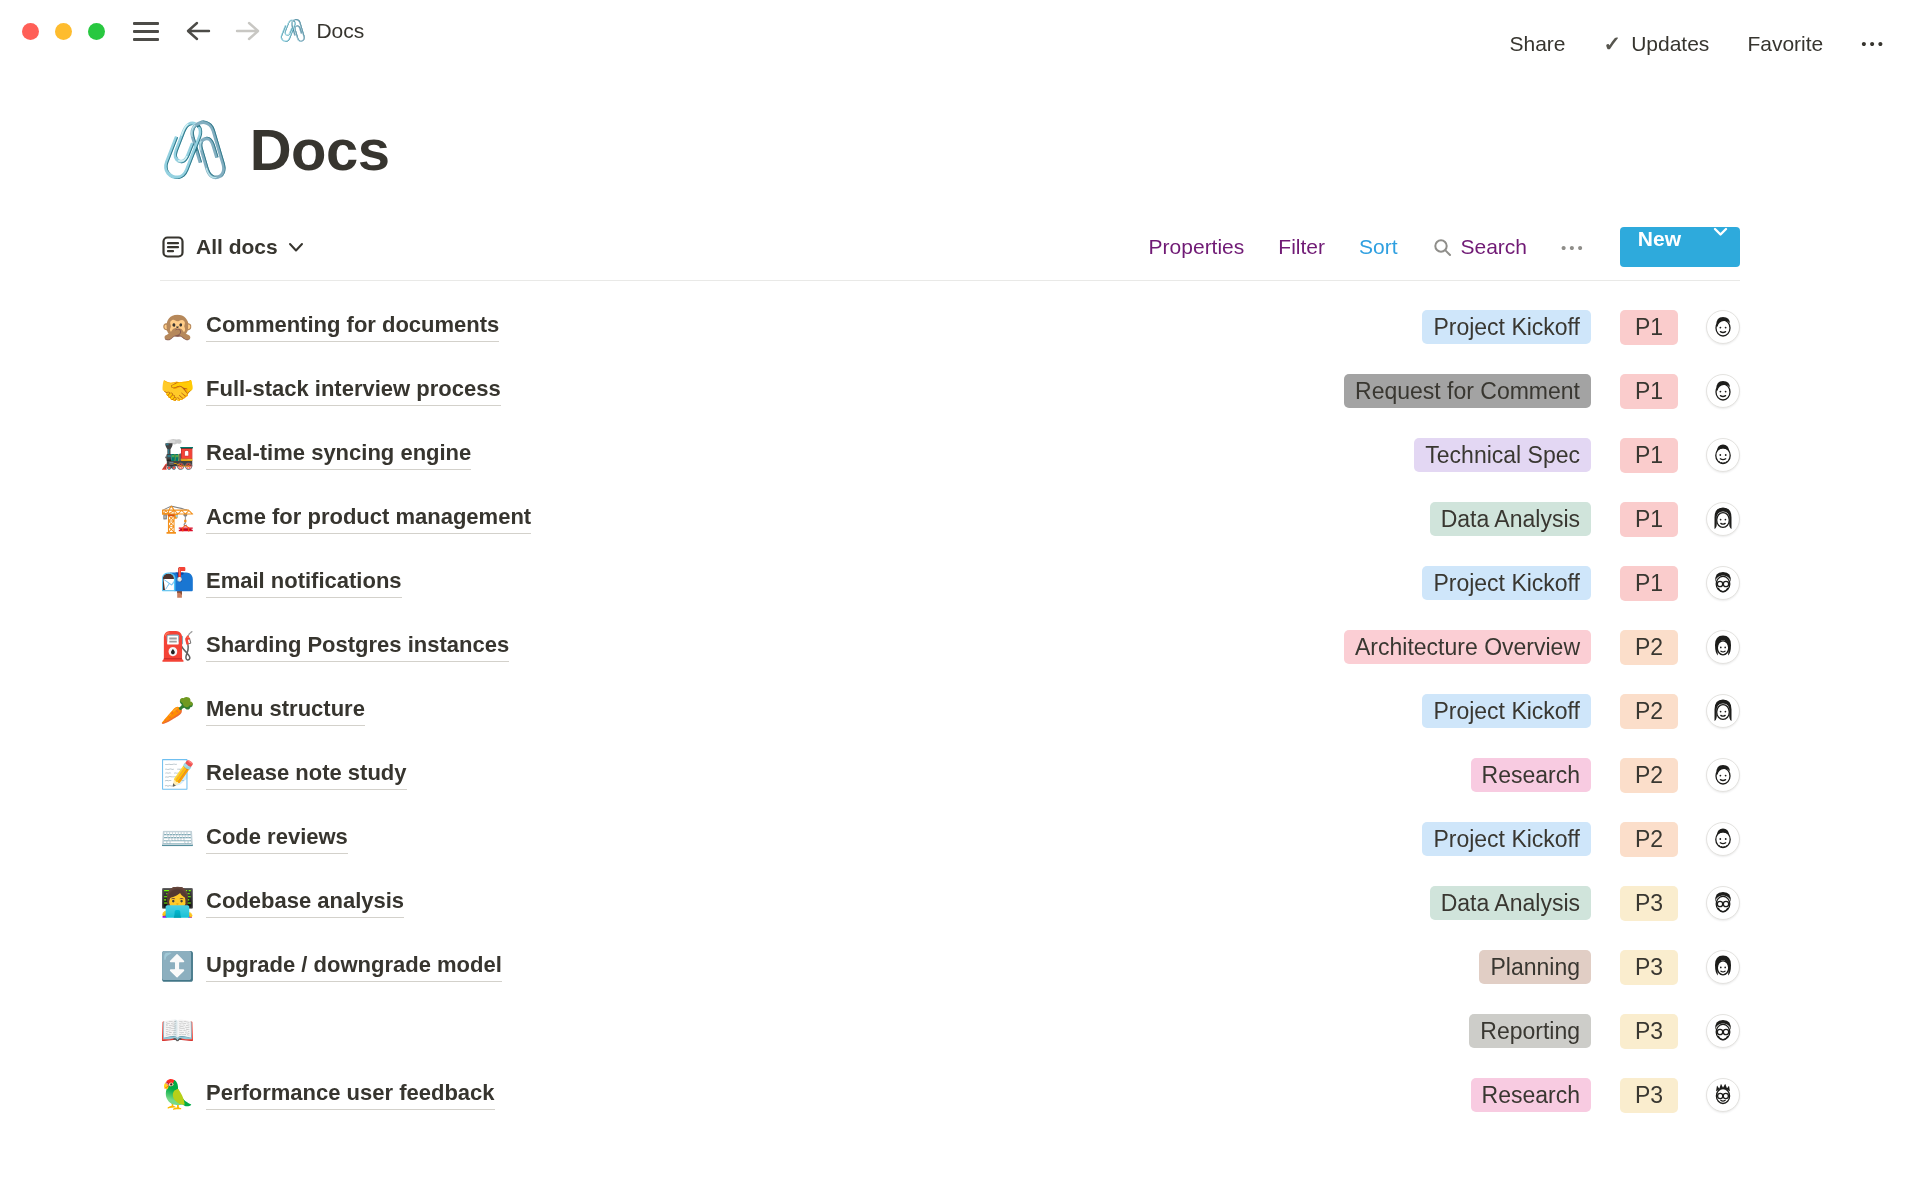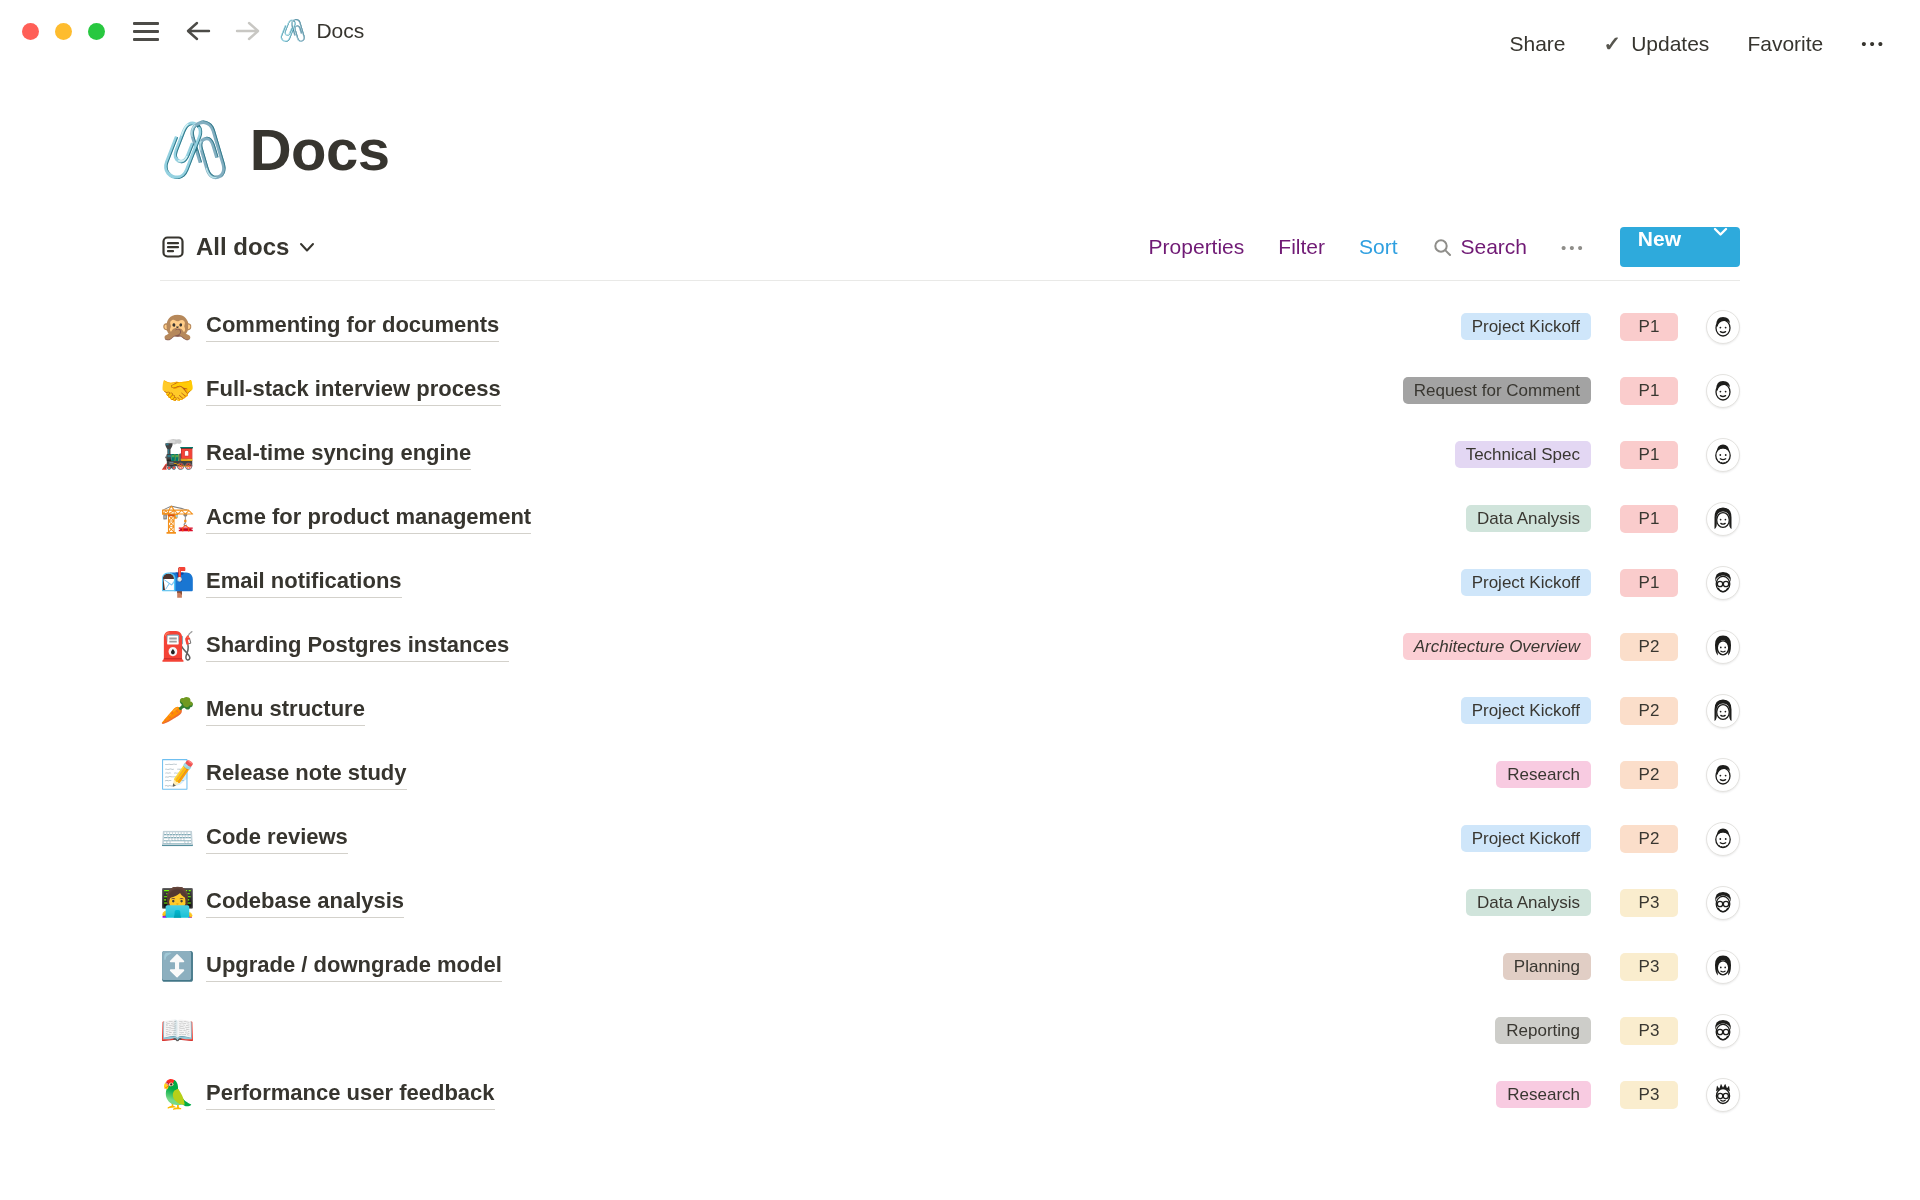--- a/index.html
+++ b/index.html
@@ -24,38 +24,38 @@
   
   .page { padding:0 180px 0 160px; }
   .page-head { margin-top:54px; display:flex; align-items:center; gap:20px; }
   .page-icon { font-size:56px; line-height:1; cursor:pointer; }
   .page-title { font-size:58px; font-weight:700; letter-spacing:-0.5px; cursor:text; }
 
   
   .toolbar { margin-top:44px; display:flex; align-items:center; padding-bottom:13px;
              border-bottom:1px solid #E9E9E7; }
   .view-switch { display:flex; align-items:center; gap:10px; cursor:pointer; }
-  .view-switch .vlabel { font-size:24px; font-weight:700;text-align:right; }
+  .view-switch .vlabel { font-size:21px; font-weight:700;text-align:right; }
   .tool-right { margin-left:auto; display:flex; align-items:center; gap:34px; }
   .tool-item { font-size:21px; color:#701a75; cursor:pointer; display:flex; align-items:center; gap:8px; }
   .tool-dots { letter-spacing:3px; font-size:15px; color:#8F8E8A; cursor:pointer; }
   .new-btn { display:flex; align-items:flex-start; border-radius:4px; overflow:hidden; cursor:pointer;
              color:#fff; height:40px; }
   .new-main { padding:0 18px; display:flex; align-items:center; font-size:21px; font-weight:700; }
   .new-split { width:1px; background:rgba(255,255,255,0.45); }
   .new-caret { width:40px; display:flex; align-items:center; justify-content:center; }
 
   
   .doc-table { padding-top:14px; }
   .row { height:64px; display:flex; align-items:center; cursor:pointer; }
   .doc-emoji { width:46px; font-size:28px; line-height:1; flex:none; }
   .doc-title { font-size:22px; font-weight:600; color:#37352F;
                border-bottom:1px solid #D3D1CB; padding-bottom:3px; }
   .cells { margin-left:auto; display:flex; align-items:center; }
-  .pill { font-size:17px; color:#393731; padding:4px 11px; border-radius:5px; white-space:nowrap; }
+  .pill { font-size:23px; color:#393731; padding:4px 11px; border-radius:5px; white-space:nowrap; }
   .tag-cell { text-align:right; }
   .prio-cell { width:60px; margin-left:28px; text-align:center; flex:none; }
   .prio-cell .pill { display:inline-block; padding:4px 0; width:58px; text-align:center; }
   .avatar { margin-left:27px; width:34px; height:34px; flex:none; border-radius:50%;
             background:#fff; border:1px solid #E4E3E0; box-shadow:0 1px 2px rgba(0,0,0,.08);
             display:flex; align-items:center; justify-content:center; overflow:hidden; }
   .avatar svg { width:32px; height:32px; }
   svg .ln { fill:none; stroke:#1d1d1b; stroke-width:1.3; stroke-linecap:round; }
   svg .fl { fill:#1d1d1b; }
 </style>
@@ -256,21 +256,21 @@
               <use href="#av-glasses1"></use>
             </svg>
       </span>
     </span>
   </div>
 
   <div class="row">
     <span class="doc-emoji">⛽</span>
     <span class="doc-title">Sharding Postgres instances</span>
     <span class="cells">
-      <span class="tag-cell"><span class="pill" style="background: rgb(251, 206, 212); font-style: italic;">Architecture Overview</span></span>
+      <span class="tag-cell"><span class="pill" style="background: rgb(251, 206, 212);">Architecture Overview</span></span>
       <span class="prio-cell"><span class="pill" style="background: rgb(251, 222, 202);">P2</span></span>
       <span class="avatar">
         <svg viewBox="0 0 32 32">
               <use href="#av-woman2"></use>
             </svg>
       </span>
     </span>
   </div>
 
   <div class="row">

